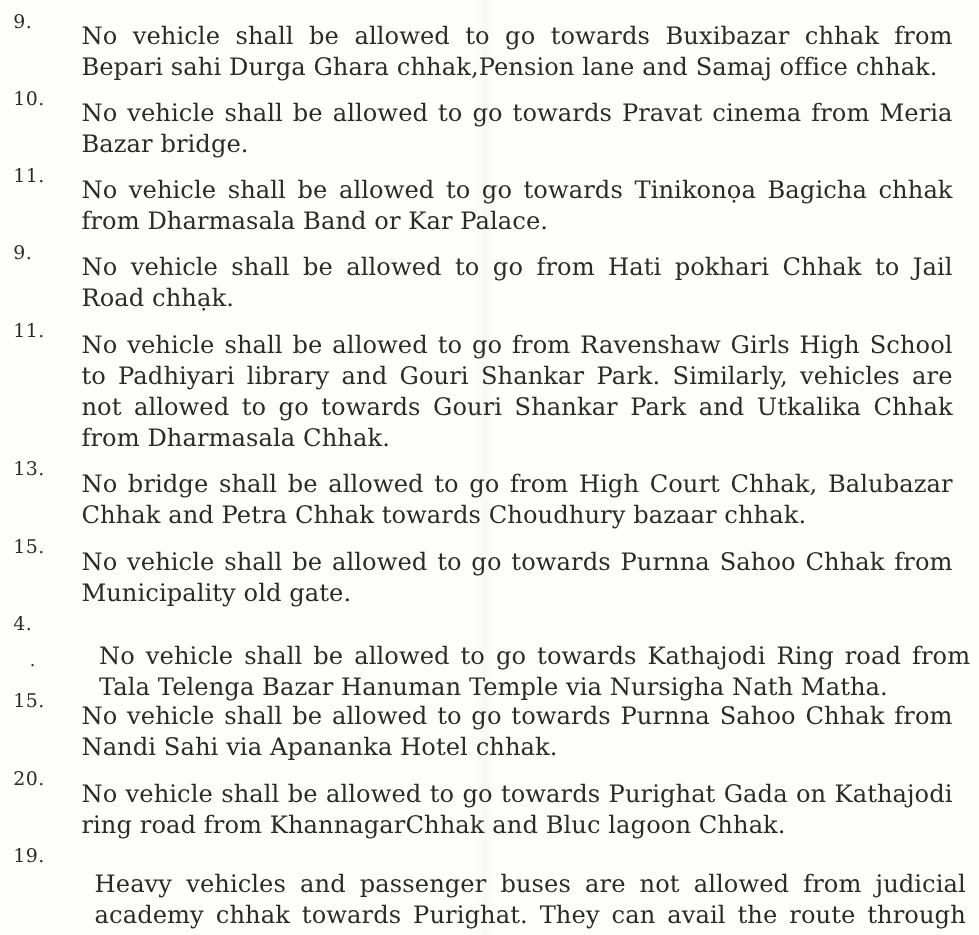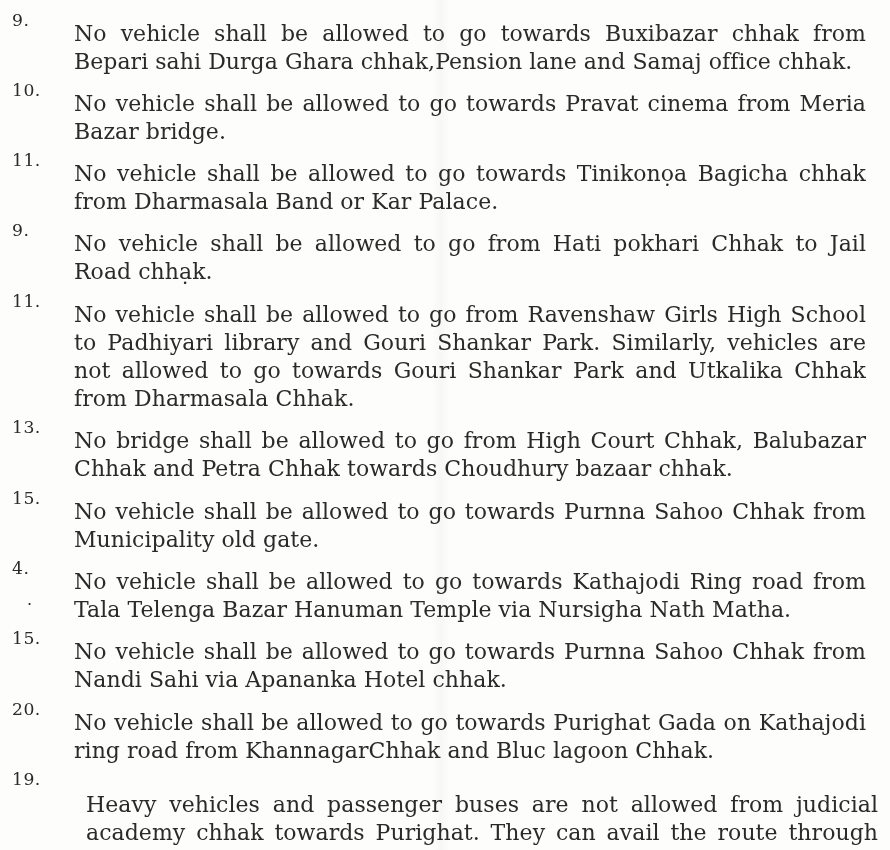--- a/index.html
+++ b/index.html
@@ -62,21 +62,21 @@
     <li class="item" style="top:413px">
       <span class="num">13.</span>
       <p class="text" style="margin:0">No bridge shall be allowed to go from High Court Chhak, Balubazar Chhak and Petra Chhak towards Choudhury bazaar chhak.</p>
     </li>
     <li class="item" style="top:484px">
       <span class="num">15.</span>
       <p class="text" style="margin:0">No vehicle shall be allowed to go towards Purnna Sahoo Chhak from Municipality old gate.</p>
     </li>
     <li class="item" style="top:554px">
       <span class="num">4.</span>
-      <p class="text" style="margin:0">No vehicle shall be allowed to go towards Kathajodi Ring road from Tala Telenga Bazar Hanuman Temple via Nursigha Nath Matha.</p>
+      <p class="text" style="margin:16px">No vehicle shall be allowed to go towards Kathajodi Ring road from Tala Telenga Bazar Hanuman Temple via Nursigha Nath Matha.</p>
       <span class="stray-dot" style="top:38px">.</span>
     </li>
     <li class="item" style="top:624px">
       <span class="num">15.</span>
       <p class="text" style="margin:0">No vehicle shall be allowed to go towards Purnna Sahoo Chhak from Nandi Sahi via Apananka Hotel chhak.</p>
     </li>
     <li class="item" style="top:695px">
       <span class="num">20.</span>
       <p class="text" style="margin:0">No vehicle shall be allowed to go towards Purighat Gada on Kathajodi ring road from KhannagarChhak and Bluc lagoon Chhak.</p>
     </li>

